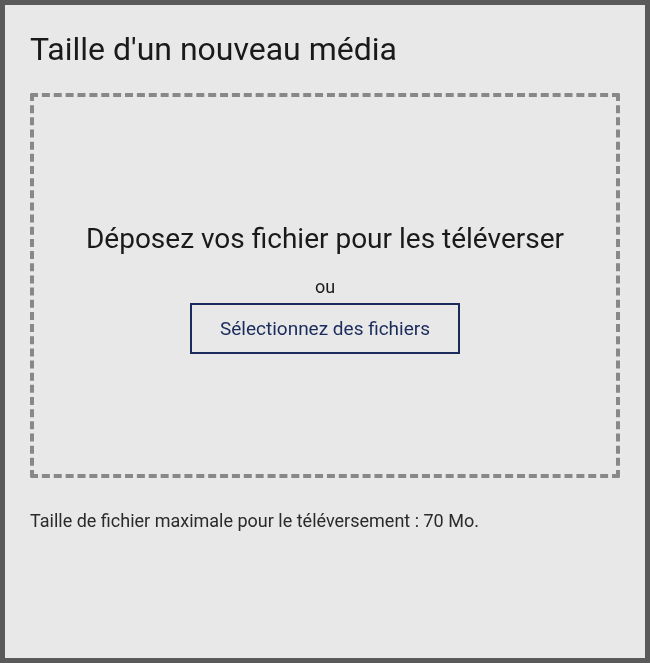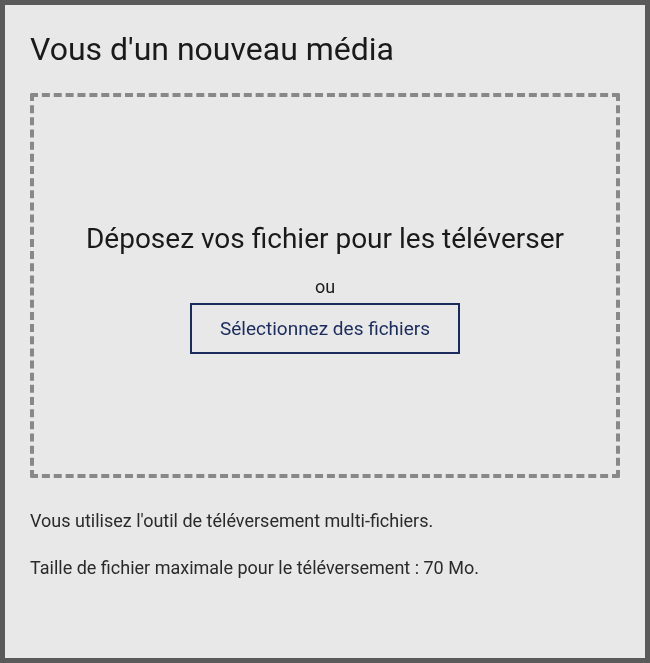--- a/index.html
+++ b/index.html
@@ -63,23 +63,22 @@
       font-size: 18px;
       color: #2a2a2a;
       margin-bottom: 22px;
       line-height: 1.4;
     }
   </style>
 </head>
 <body>
 
 <div class="container">
-  <h1 class="page-title">Vous d'un nouveau média</h1>
+  <h1 class="page-title">Taille d'un nouveau média</h1>
 
   <div class="drop-zone">
     <div class="drop-text">Déposez vos fichier pour les téléverser</div>
     <div class="or-text">ou</div>
     <button class="select-button">Sélectionnez des fichiers</button>
   </div>
 
-  <p class="info-text">Vous utilisez l'outil de téléversement multi-fichiers.</p>
   <p class="info-text">Taille de fichier maximale pour le téléversement : 70 Mo.</p>
 </div>
 
 </body></html>

